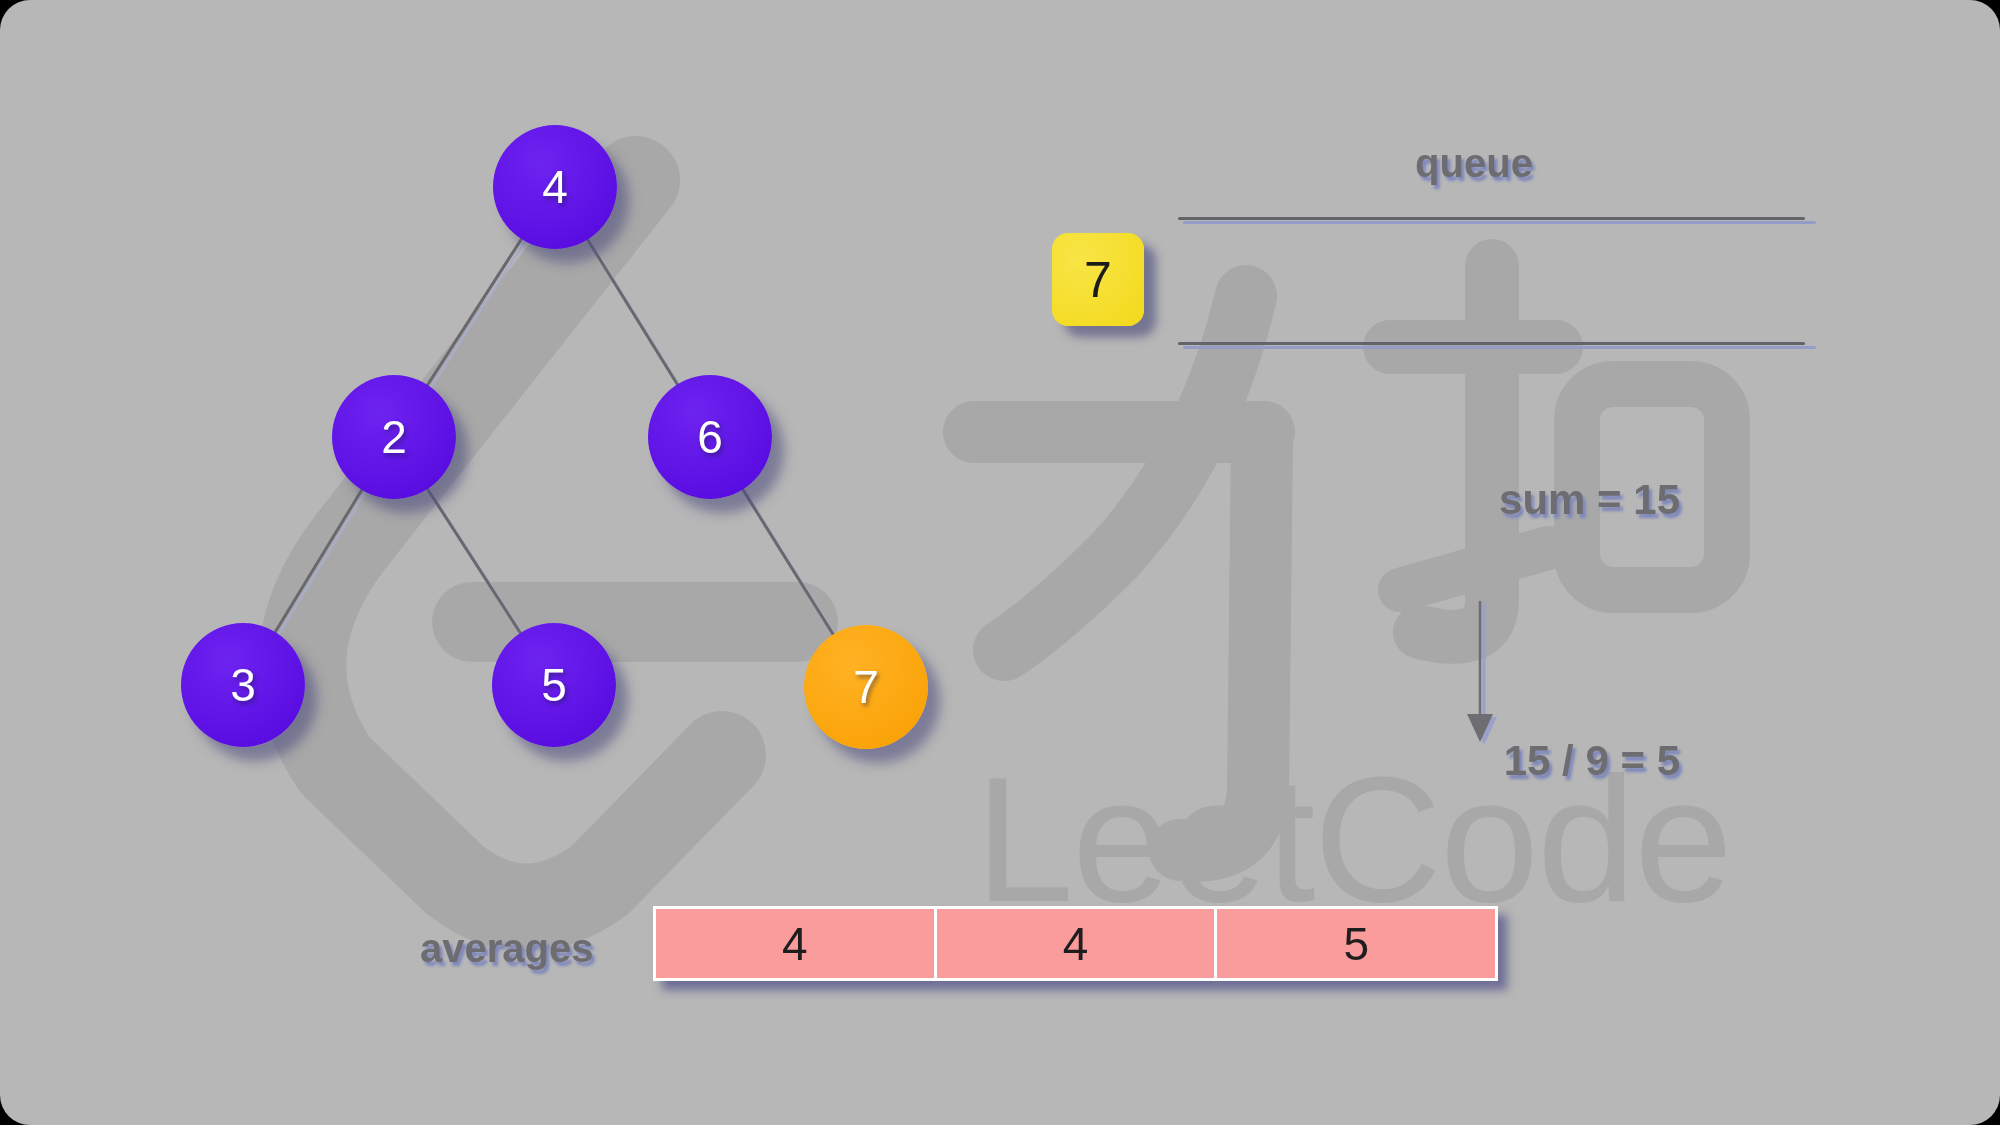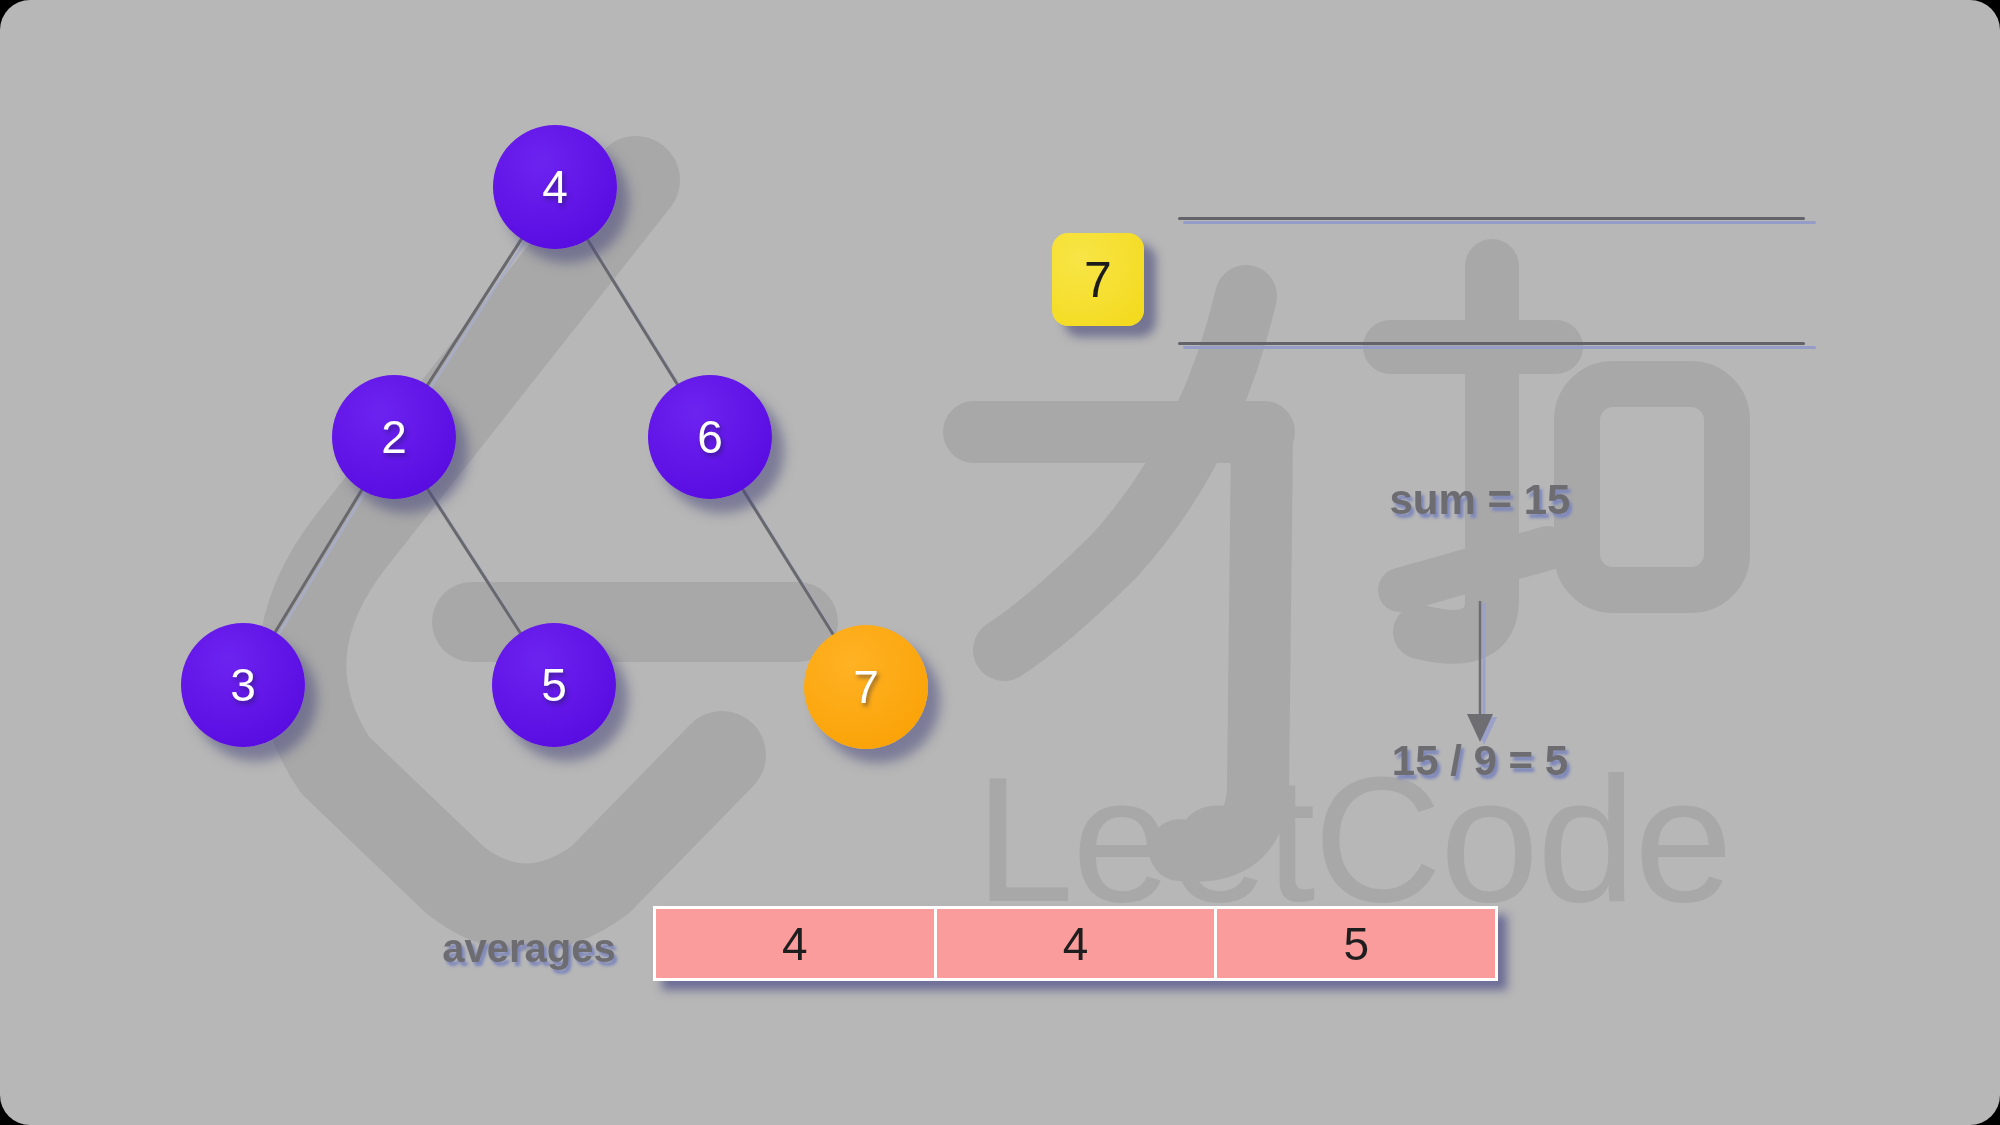--- a/index.html
+++ b/index.html
@@ -38,30 +38,30 @@
   .queue-item{
     position:absolute; left:1052px; top:233px; width:92px; height:93px;
     border-radius:16px;
     background:radial-gradient(circle at 30% 28%, #f8e546, #f3d91a);
     box-shadow:12px 11px 10px rgba(62,62,118,0.55);
     display:flex; align-items:center; justify-content:center;
     font-size:50px; color:#1b1b1b;
   }
   
   .stat{
-    position:absolute; left:1280px; width:400px; text-align:center;
+    position:absolute; left:1280px; width:400px; text-align:right;
     font-size:42px; font-weight:bold; color:#6d6d71;
     text-shadow:3px 4px 3px #7e87bb; white-space:nowrap;
   }
   #stat-sum{top:476px;}
   #stat-size{top:554px;}
   #stat-result{top:737px;}
   
   .avg-label{
-    position:absolute; left:420px; top:926px; width:218px; text-align:center;
+    position:absolute; left:420px; top:926px; width:218px; text-align:left;
     font-size:40px; font-weight:bold; color:#6d6d71;
     text-shadow:3px 4px 3px #7e87bb;
   }
   .avg-table{
     position:absolute; left:653px; top:906px; width:845px; height:75px;
     display:flex; border:3px solid #ffffff; box-sizing:border-box;
     box-shadow:9px 9px 9px rgba(60,60,130,0.6);
   }
   .avg-cell{
     flex:1; display:flex; align-items:center; justify-content:center;
@@ -117,20 +117,21 @@
 
   <div id="nodes-layer">
       <div class="tree-node" style="left: 493px; top: 125px; height: 124px; width: 124px; background: radial-gradient(circle at 38% 30%, rgb(109, 35, 240), rgb(84, 6, 221)); color: rgb(255, 255, 255);">4</div>
       <div class="tree-node" style="left: 332px; top: 375px; height: 124px; width: 124px; background: radial-gradient(circle at 38% 30%, rgb(109, 35, 240), rgb(84, 6, 221)); color: rgb(255, 255, 255);">2</div>
       <div class="tree-node" style="left: 648px; top: 375px; height: 124px; width: 124px; background: radial-gradient(circle at 38% 30%, rgb(109, 35, 240), rgb(84, 6, 221)); color: rgb(255, 255, 255);">6</div>
       <div class="tree-node" style="left: 181px; top: 623px; height: 124px; width: 124px; background: radial-gradient(circle at 38% 30%, rgb(109, 35, 240), rgb(84, 6, 221)); color: rgb(255, 255, 255);">3</div>
       <div class="tree-node" style="left: 492px; top: 623px; height: 124px; width: 124px; background: radial-gradient(circle at 38% 30%, rgb(109, 35, 240), rgb(84, 6, 221)); color: rgb(255, 255, 255);">5</div>
       <div class="tree-node" style="left: 804px; top: 625px; height: 124px; width: 124px; background: radial-gradient(circle at 38% 30%, rgb(255, 178, 36), rgb(249, 159, 0)); color: rgb(255, 255, 255);">7</div>
     </div>
 
+  <div class="queue-label">queue</div>
   <div class="q-line lite" id="q1l"></div>
   <div class="q-line dark" id="q1d"></div>
   <div class="q-line lite" id="q2l"></div>
   <div class="q-line dark" id="q2d"></div>
   <div class="queue-item">7</div>
 
   <div class="stat" id="stat-sum">sum = 15</div>
   <div class="stat" id="stat-result">15 / 9 = 5</div>
 
   <div class="avg-label">averages</div>

